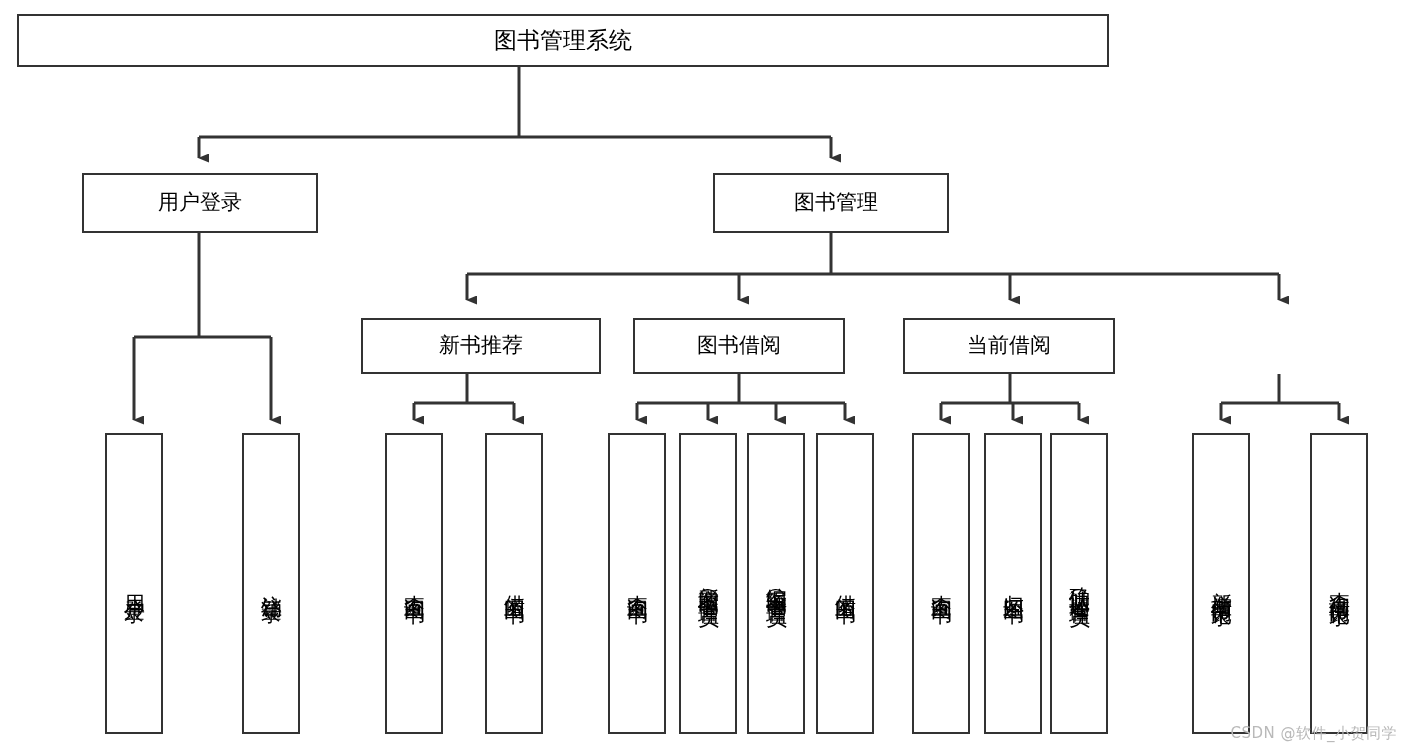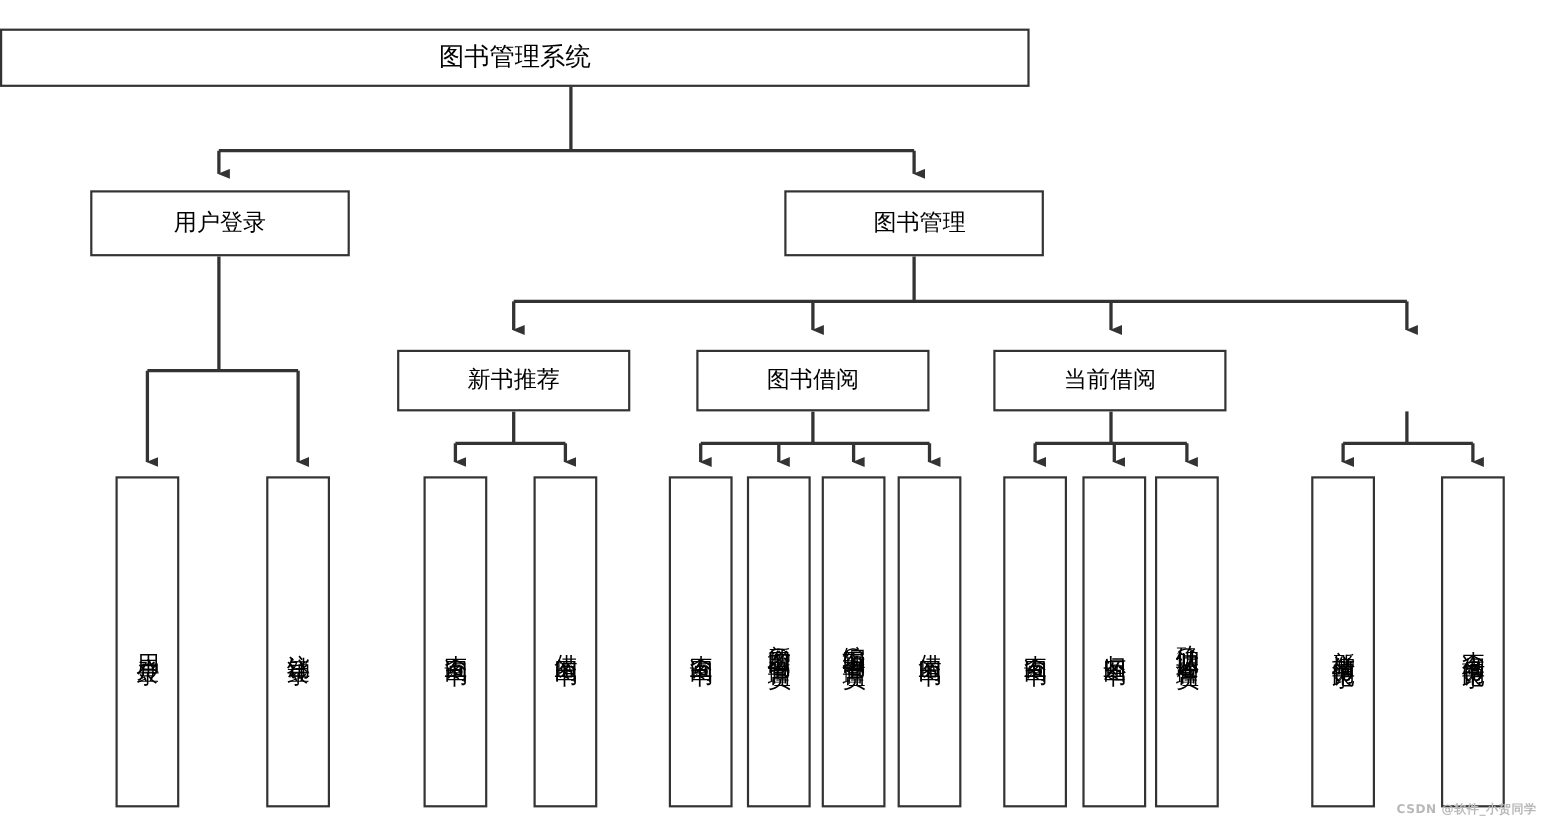--- a/index.html
+++ b/index.html
@@ -56,26 +56,25 @@
     text-orientation: upright;
     letter-spacing: 3px;
     line-height: 1;
     white-space: normal;
     max-height: 100%;
   }
   #watermark {
     position: absolute;
     right: 8px;
     bottom: 4px;
-    font-size: 11px;
+    font-size: 15px;
     color: #b9b9b9;
     letter-spacing: 0.5px;
     white-space: nowrap;
     user-select: none;
-    font-weight: bold;
   }
 </style>
 </head>
 <body>
 
 <div id="diagram-root">
 
   <svg id="edge-layer" viewBox="0 0 1405 747" xmlns="http://www.w3.org/2000/svg">
     <defs>
       <marker id="arrowhead" markerWidth="9" markerHeight="11" refX="4.5" refY="10" orient="auto" markerUnits="userSpaceOnUse">
@@ -131,32 +130,32 @@
     </g>
 
     <g stroke="#333333" stroke-width="3" fill="none">
       <path d="M 1279 374 L 1279 403"></path>
       <path d="M 1221 403 L 1339 403"></path>
       <path d="M 1221 403 L 1221 420" marker-end="url(#arrowhead)"></path>
       <path d="M 1339 403 L 1339 420" marker-end="url(#arrowhead)"></path>
     </g>
   </svg>
 
-  <div class="node level0" style="left:0; top:14px; width:936px; height:53px;margin-top:12px;">
+  <div class="node level0" style="left:17px; top:14px; width:1092px; height:53px;">
     <span class="node-label">图书管理系统</span>
   </div>
 
   <div class="node level1" style="left:82px; top:173px; width:236px; height:60px;">
     <span class="node-label">用户登录</span>
   </div>
   <div class="node level1" style="left:713px; top:173px; width:236px; height:60px;padding-left:10px;">
     <span class="node-label">图书管理</span>
   </div>
 
-  <div class="node level1" style="left:361px; top:318px; width:212px; height:56px;">
+  <div class="node level1" style="left:361px; top:318px; width:240px; height:56px;">
     <span class="node-label">新书推荐</span>
   </div>
   <div class="node level1" style="left:633px; top:318px; width:212px; height:56px;">
     <span class="node-label">图书借阅</span>
   </div>
   <div class="node level1" style="left:903px; top:318px; width:212px; height:56px;">
     <span class="node-label">当前借阅</span>
   </div>
 
   <div class="node level2" style="left:105px; top:433px; width:58px; height:301px;">

